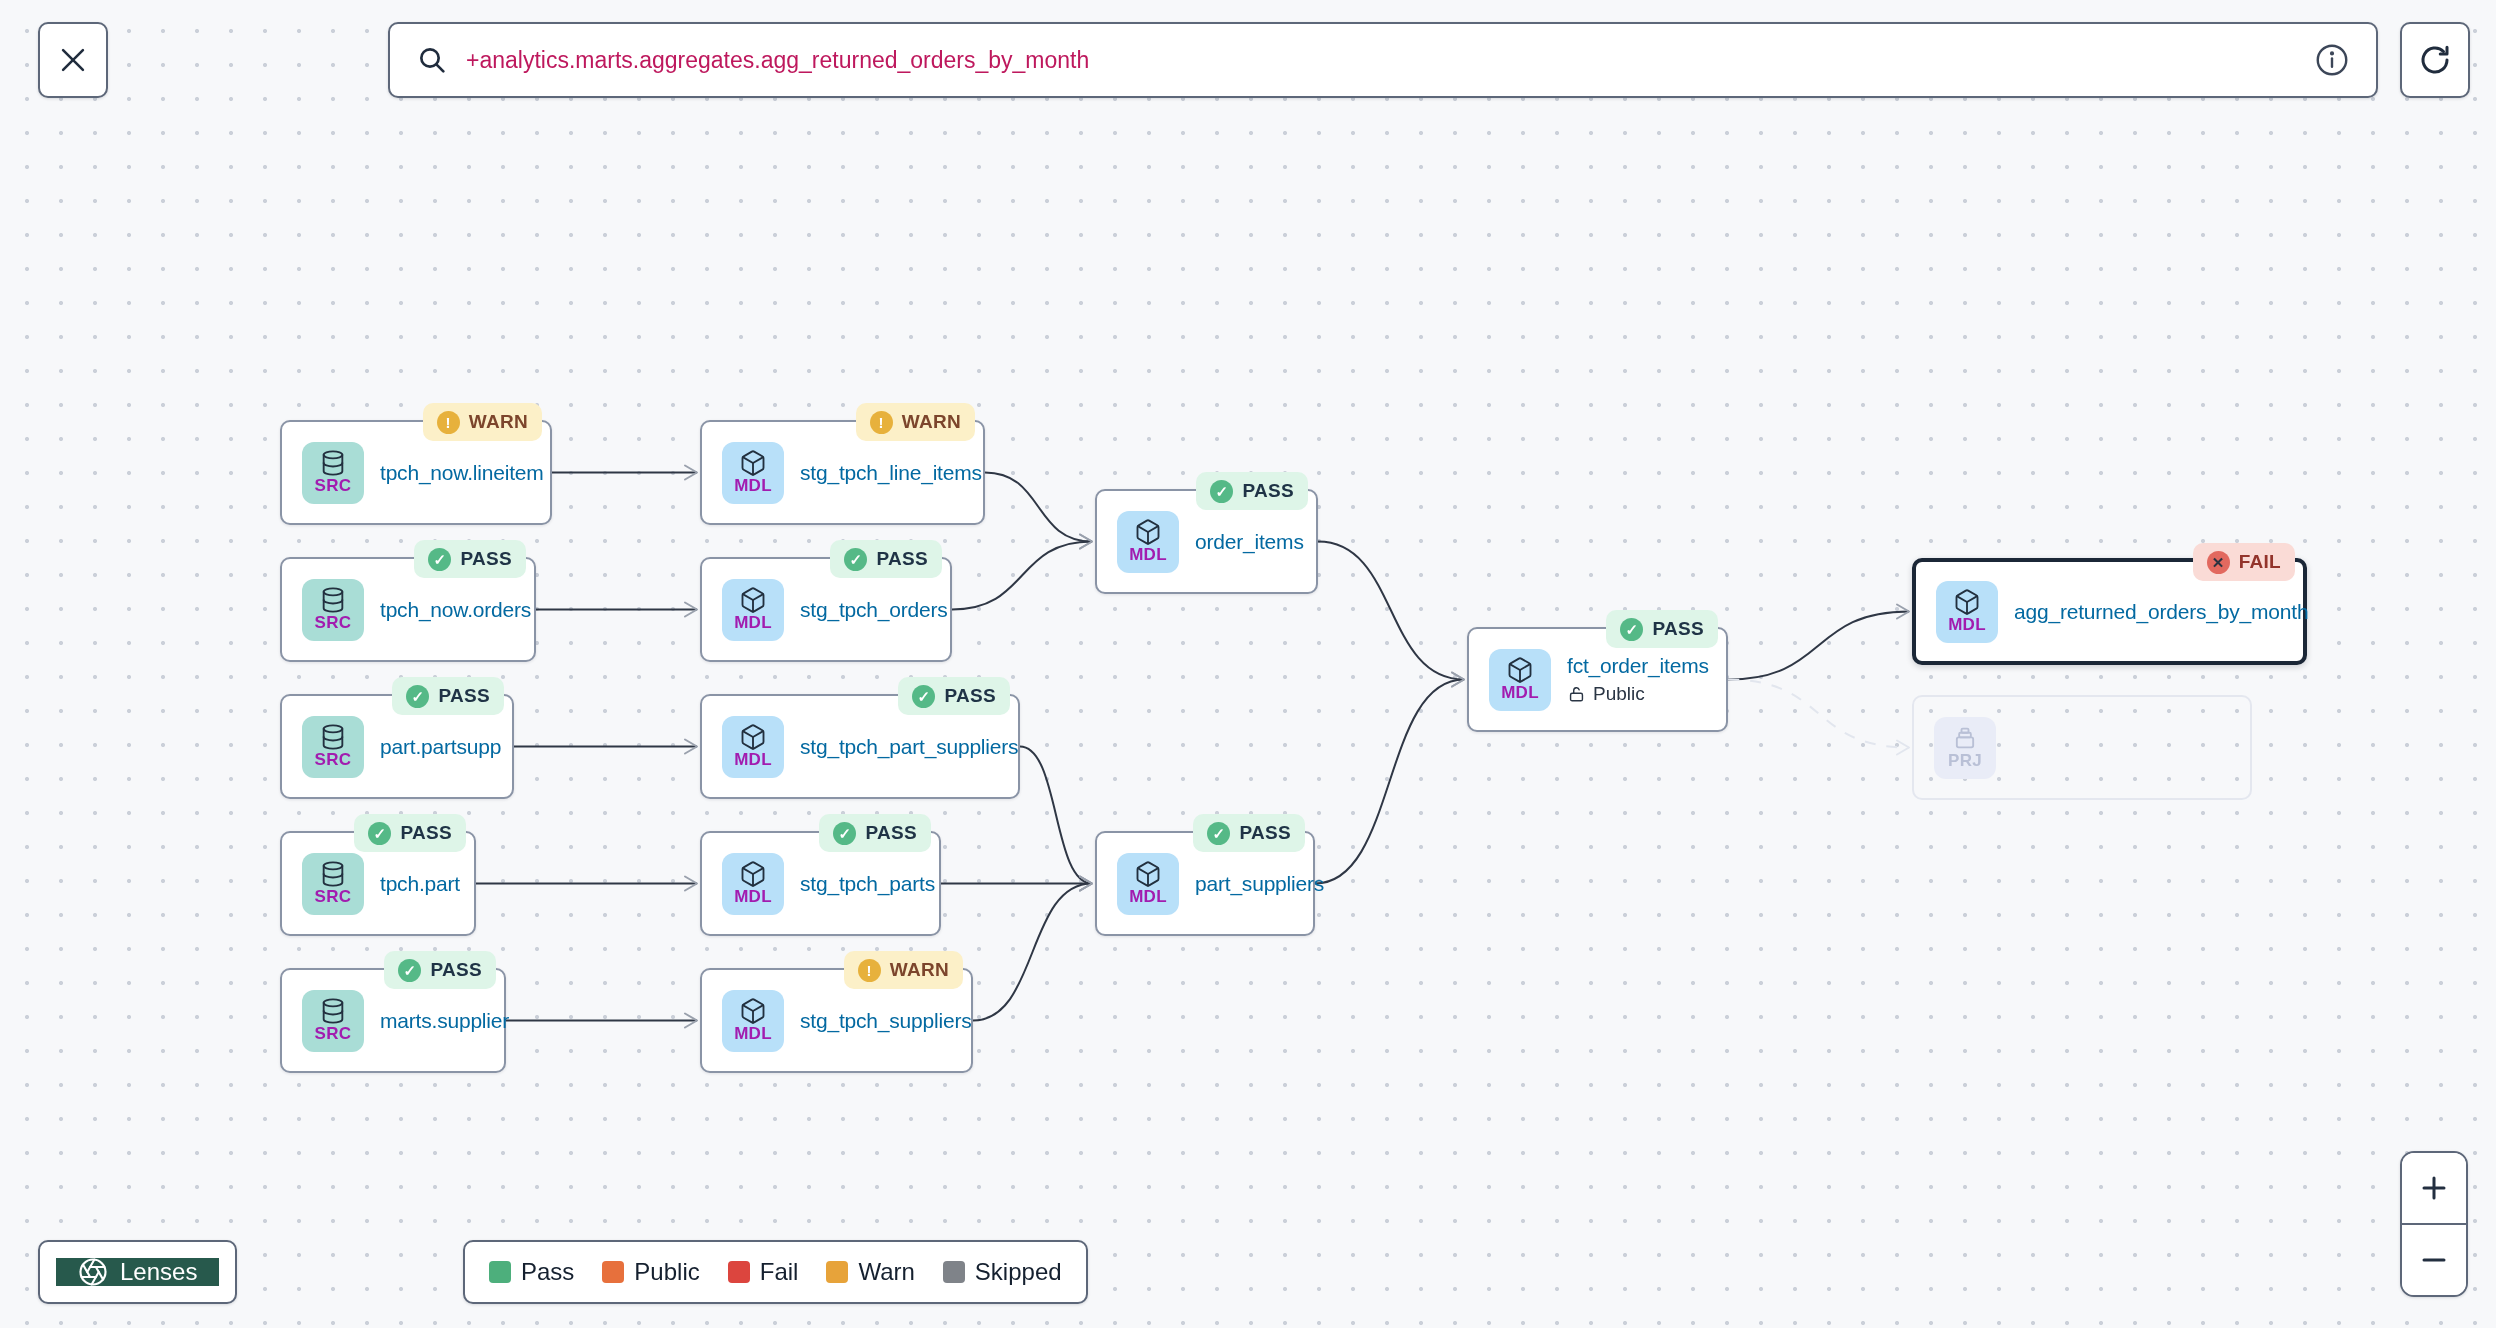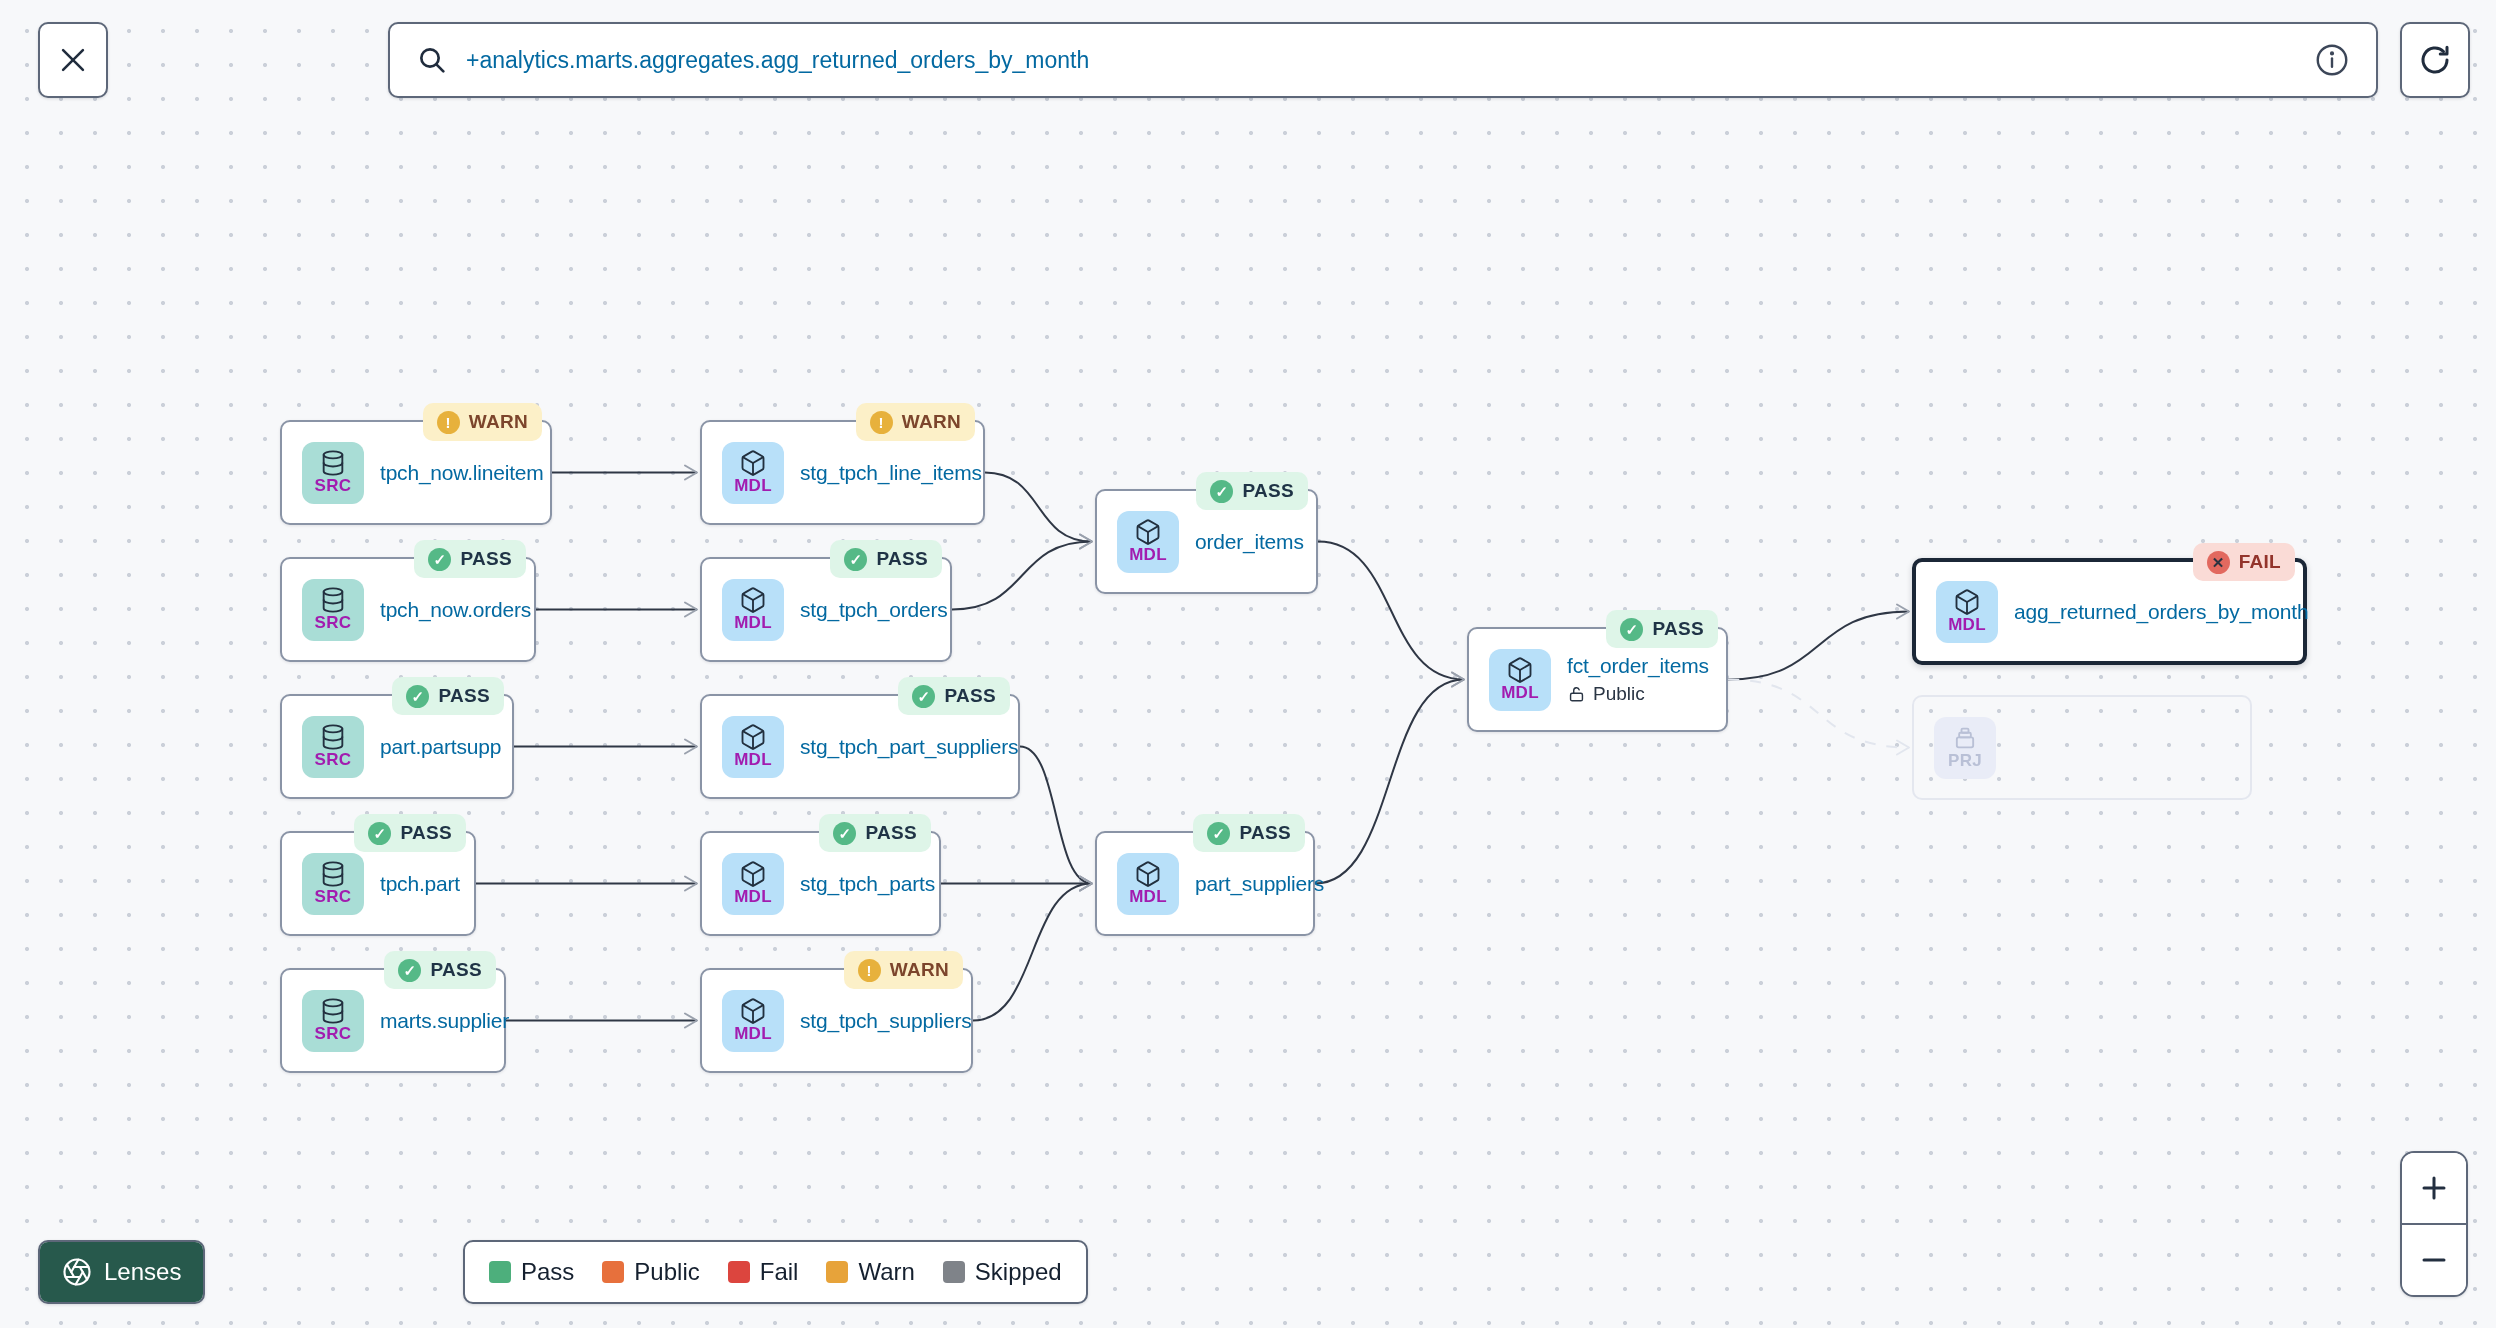--- a/index.html
+++ b/index.html
@@ -13,21 +13,21 @@
   .tb-btn{position:absolute;top:22px;height:76px;background:#fff;border:2px solid #5d6779;
     border-radius:10px;box-shadow:0 1px 3px rgba(18,28,45,.14);display:flex;align-items:center;
     justify-content:center;box-sizing:border-box;cursor:pointer;}
   .tb-btn svg{stroke:#202c3d;fill:none;stroke-width:2;stroke-linecap:round;stroke-linejoin:round;}
   #close-btn{left:38px;width:70px;}
   #close-btn svg{width:34px;height:34px;stroke-width:1.8;}
   #breadcrumb-btn{left:159px;width:184px;font-size:22px;color:#1b2737;}
   #search-bar{left:388px;width:1990px;justify-content:flex-start;padding:0 26px;gap:18px;cursor:text;}
   #search-bar .mag{width:32px;height:32px;flex:none;}
   #search-input{border:none;outline:none;background:transparent;flex:1;font-family:inherit;
-    font-size:23px;color:#0369a1;padding:0;}
+    font-size:23px;color:#be185d;padding:0;}
   #info-icon{width:36px;height:36px;flex:none;margin-left:auto;cursor:pointer;}
   #info-icon svg{width:36px;height:36px;stroke-width:1.6;stroke:#3c4658;}
   #refresh-btn{left:2400px;width:70px;}
   #refresh-btn svg{width:36px;height:36px;stroke-width:2;}
 
   
   #edge-layer{position:absolute;left:0;top:0;}
   .node{position:absolute;background:#fff;border:2px solid #8a94a6;border-radius:10px;
     display:flex;align-items:center;gap:16px;padding:0 20px;box-sizing:border-box;
     box-shadow:0 1px 3px rgba(16,24,40,.10);cursor:pointer;}
@@ -388,21 +388,21 @@
         </svg>
     </span>
   </div>
   <div class="tb-btn" id="refresh-btn">
     <svg viewBox="0 0 24 24">
         <path d="M20 12a8 8 0 1 1-2.34-5.66"></path>
         <polyline points="20 3.5 20 8 15.5 8"></polyline>
       </svg>
   </div>
 
-  <div class="float-box" id="lenses-group" style="padding:0;">
+  <div class="float-box" id="lenses-group" style="padding:16px;">
     <div id="lenses-seg">
       <svg viewBox="0 0 24 24">
           <circle cx="12" cy="12" r="10"></circle>
           <line x1="14.31" y1="8" x2="20.05" y2="17.94"></line>
           <line x1="9.69" y1="8" x2="21.17" y2="8"></line>
           <line x1="7.38" y1="12" x2="13.12" y2="2.06"></line>
           <line x1="9.69" y1="16" x2="3.95" y2="6.06"></line>
           <line x1="14.31" y1="16" x2="2.83" y2="16"></line>
           <line x1="16.62" y1="12" x2="10.88" y2="21.94"></line>
         </svg>

